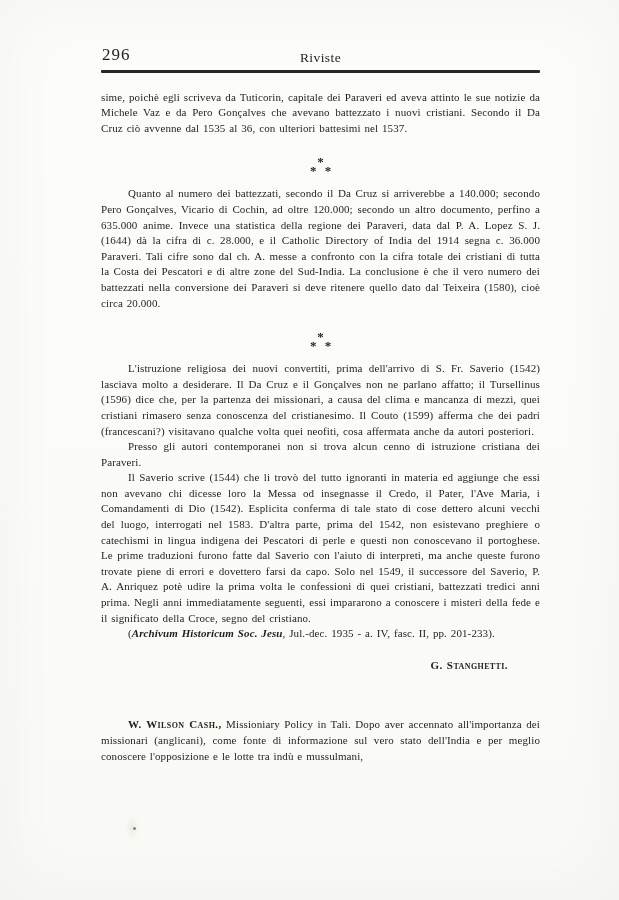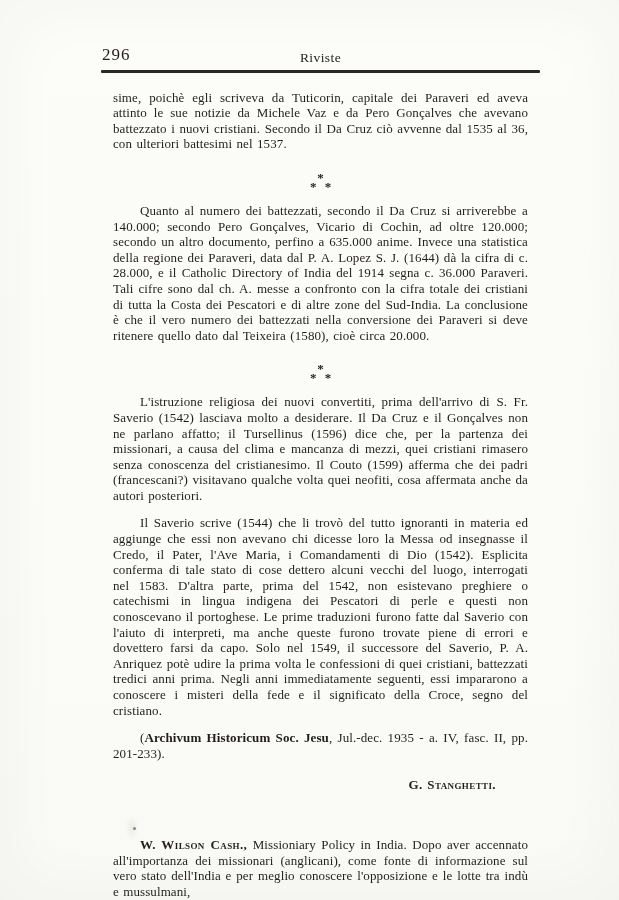--- a/index.html
+++ b/index.html
@@ -20,29 +20,29 @@
 
   .header { position:relative; margin-bottom:17px; }
   .pagenum {
     position:absolute; left:1px; top:-5px;
     font-size:17px; letter-spacing:1px;
   }
   .runhead { text-align:center; font-size:13.5px; letter-spacing:0.4px; }
   .rule { margin-top:4px; height:2.6px; background:#2a2724; border-radius:1px; }
 
   .para {
-    margin:12px;
-    font-size:13px; line-height:15.6px;
+    margin:0;
+    font-size:11px; line-height:15.6px;
     text-align:justify;
     word-spacing:1px;
     letter-spacing:0.1px;
   }
   .indent { text-indent:27px; }
   .it  { }
-  .bit { font-weight:bold; }
+  .bit { font-style:italic; font-weight:bold; }
   .sc  { font-variant:small-caps; letter-spacing:0.4px;font-weight:bold; }
 
   .asterism {
     text-align:center;
     margin:21px 0 11px;
     font-size:13px; font-weight:bold;
   }
   .ast-top, .ast-bottom { line-height:9px; height:9px; }
   .ast-bottom { word-spacing:5px; }
 
@@ -82,23 +82,24 @@
         <div class="asterism">
           <div class="ast-top">*</div>
           <div class="ast-bottom">* *</div>
         </div>
         <p class="para indent"><span>Quanto al numero dei battezzati, secondo il Da Cruz si arriverebbe a 140.000; secondo Pero Gonçalves, Vicario di Cochin, ad oltre 120.000; secondo un altro documento, perfino a 635.000 anime. Invece una statistica della regione dei Paraveri, data dal P. A. Lopez S. J. (1644) dà la cifra di c. 28.000, e il </span><span class="it">Catholic Directory of India</span><span> del 1914 segna c. 36.000 Paraveri. Tali cifre sono dal ch. A. messe a confronto con la cifra totale dei cristiani di tutta la Costa dei Pescatori e di altre zone del Sud-India. La conclusione è che il vero numero dei battezzati nella conversione dei Paraveri si deve ritenere quello dato dal Teixeira (1580), cioè circa 20.000.</span></p>
         <div class="asterism">
           <div class="ast-top">*</div>
           <div class="ast-bottom">* *</div>
         </div>
         <p class="para indent"><span>L'istruzione religiosa dei nuovi convertiti, prima dell'arrivo di S. Fr. Saverio (1542) lasciava molto a desiderare. Il Da Cruz e il Gonçalves non ne parlano affatto; il Tursellinus (1596) dice che, per la partenza dei missionari, a causa del clima e mancanza di mezzi, quei cristiani rimasero senza conoscenza del cristianesimo. Il Couto (1599) afferma che dei padri (francescani?) visitavano qualche volta quei neofiti, cosa affermata anche da autori posteriori.</span></p>
+        <p class="para indent"><span>Presso gli autori contemporanei non si trova alcun cenno di istruzione cristiana dei Paraveri.</span></p>
         <p class="para indent"><span>Il Saverio scrive (1544) che li trovò del tutto ignoranti in materia ed aggiunge che essi non avevano chi dicesse loro la Messa od insegnasse il </span><span class="it">Credo</span><span>, il </span><span class="it">Pater</span><span>, l'</span><span class="it">Ave Maria</span><span>, i </span><span class="it">Comandamenti di Dio</span><span> (1542). Esplicita conferma di tale stato di cose dettero alcuni vecchi del luogo, interrogati nel 1583. D'altra parte, prima del 1542, non esistevano preghiere o catechismi in lingua indigena dei Pescatori di perle e questi non conoscevano il portoghese. Le prime traduzioni furono fatte dal Saverio con l'aiuto di interpreti, ma anche queste furono trovate piene di errori e dovettero farsi da capo. Solo nel 1549, il successore del Saverio, P. A. Anriquez potè udire la prima volta le confessioni di quei cristiani, battezzati tredici anni prima. Negli anni immediatamente seguenti, essi impararono a conoscere i misteri della fede e il significato della Croce, segno del cristiano.</span></p>
         <p class="para indent"><span>(</span><span class="bit">Archivum Historicum Soc. Jesu</span><span>, Jul.-dec. 1935 - a. IV, fasc. II, pp. 201-233).</span></p>
         <p class="para signature"><span class="sc">G. Stanghetti.</span></p>
-        <p class="para indent"><span class="sc">W. Wilson Cash.,</span><span> </span><span class="it">Missioniary Policy in India</span><span>. Dopo aver accennato all'importanza dei missionari (anglicani), come fonte di informazione sul vero stato dell'India e per meglio conoscere l'opposizione e le lotte tra indù e mussulmani,</span></p>
+        <p class="para indent"><span class="sc">W. Wilson Cash.,</span><span> </span><span class="it">Missioniary Policy in Tali</span><span>. Dopo aver accennato all'importanza dei missionari (anglicani), come fonte di informazione sul vero stato dell'India e per meglio conoscere l'opposizione e le lotte tra indù e mussulmani,</span></p>
       </div>
 
   </div>
 
   <div class="smudge"></div>
   <div class="speck"></div>
 </div>
 
 </body></html>

